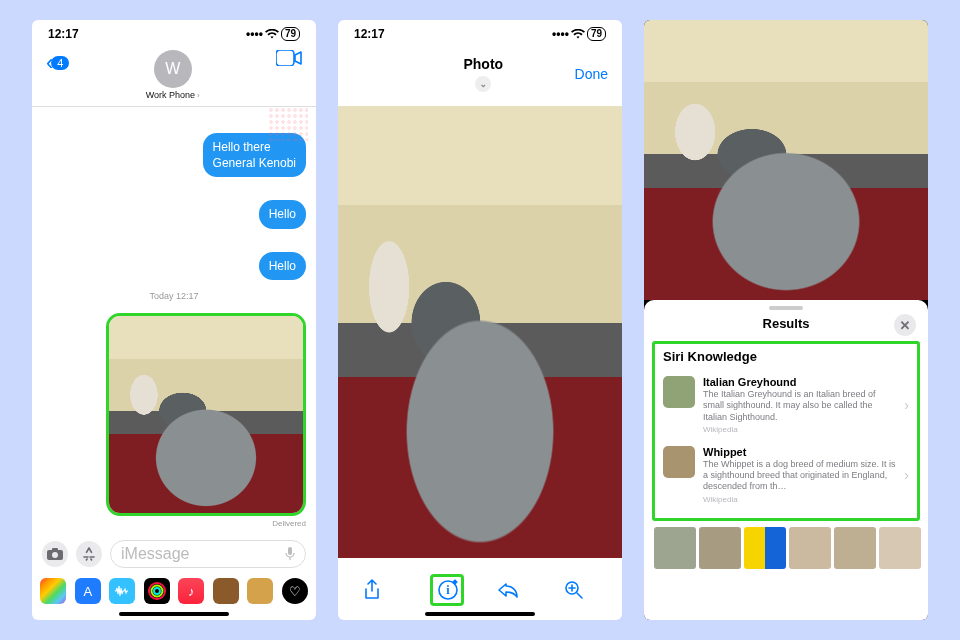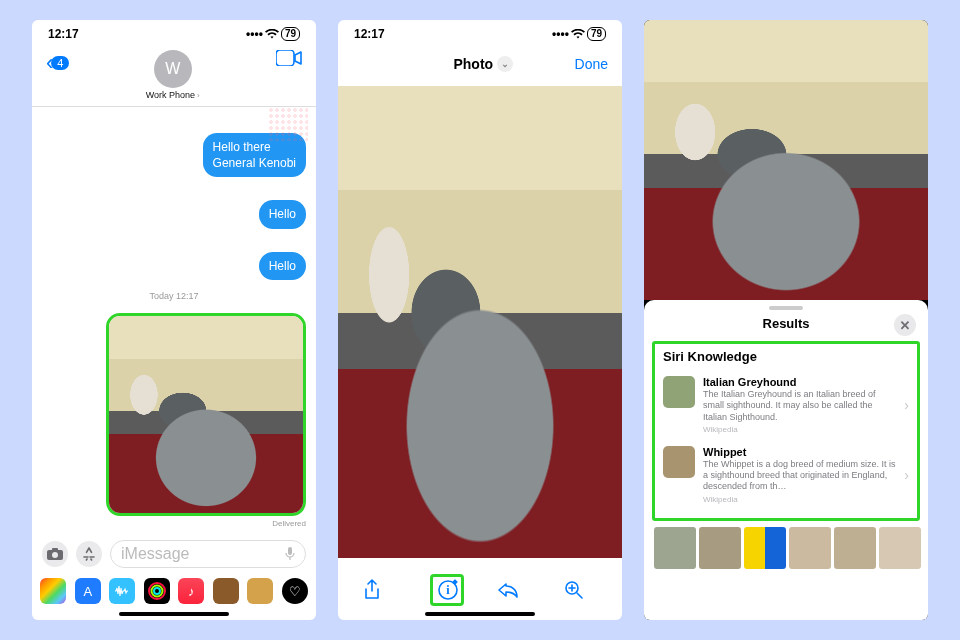--- a/index.html
+++ b/index.html
@@ -133,21 +133,21 @@
     width:110px; height:4px; border-radius:2px;
     background:#000; margin:0 auto 4px;
   }
 
   
   .viewer-top {
     display:flex; justify-content:space-between;
     align-items:center; padding:8px 14px;
     font-size:14px; font-weight:600;
   }
-  .title-drop { display:flex; align-items:center; gap:4px; }
+  .title-drop { display:flex; align-items:center; gap:4px;flex-direction:column; }
   .drop-caret {
     width:16px;height:16px;border-radius:8px;background:#eee;
     display:flex;align-items:center;justify-content:center;
     font-size:9px;color:#888;
   }
   .done { color:#007aff; font-size:14px; font-weight:400; }
   .viewer-photo {
     flex:1; margin:6px 0;
   }
   .viewer-photo .dog-photo { height:100%; }

